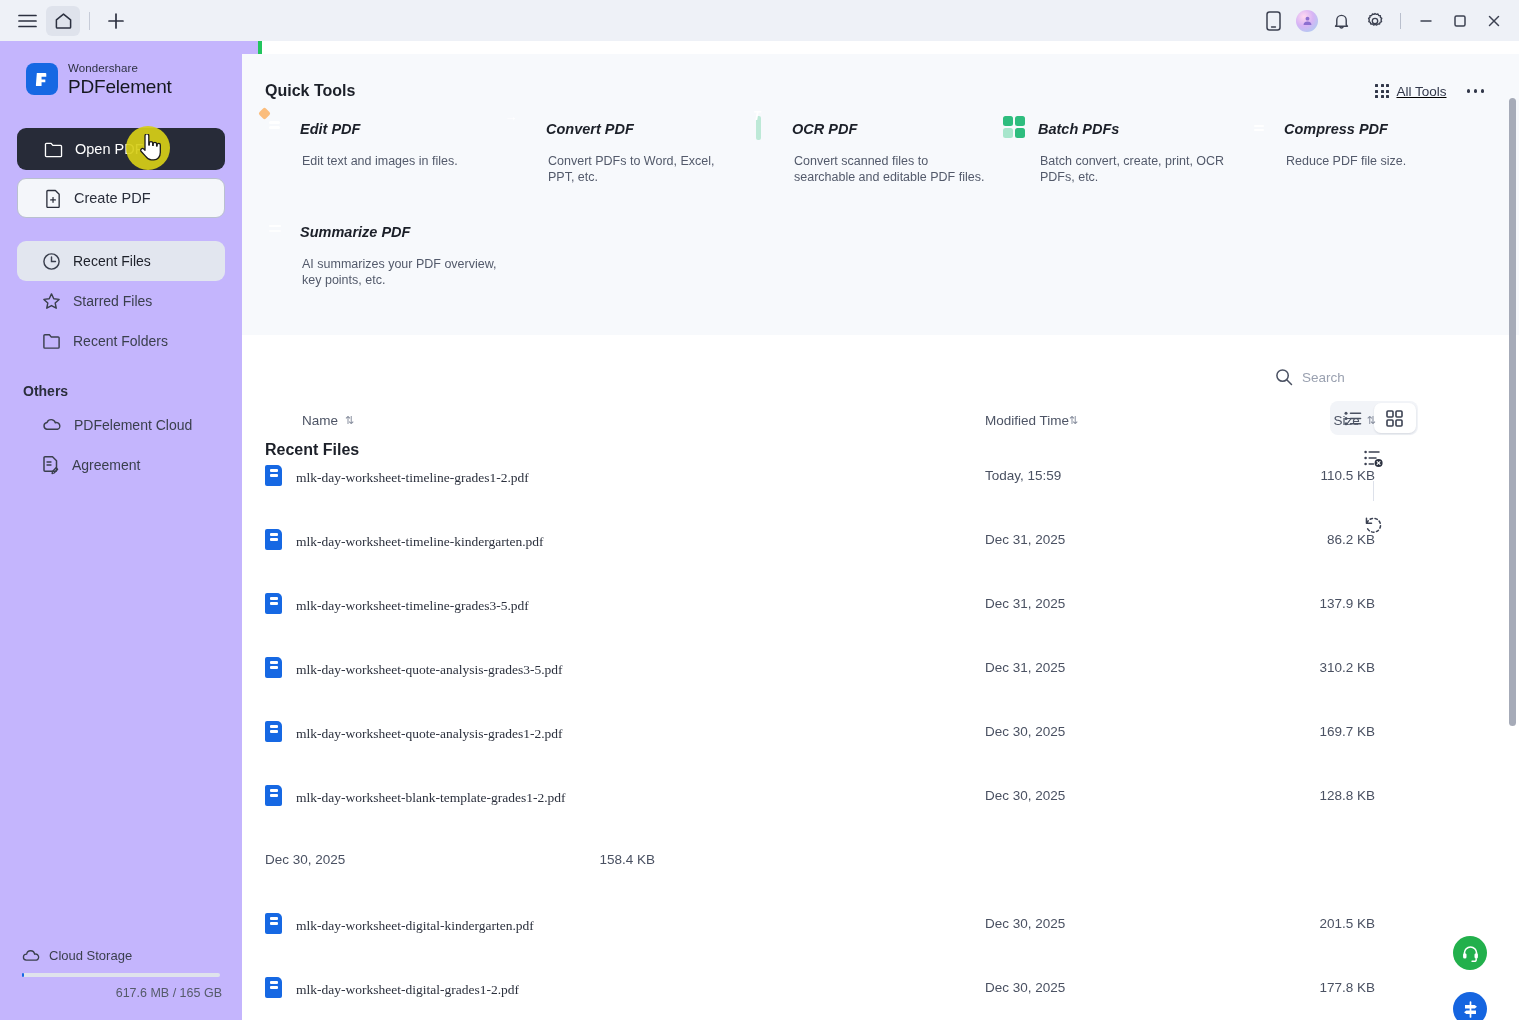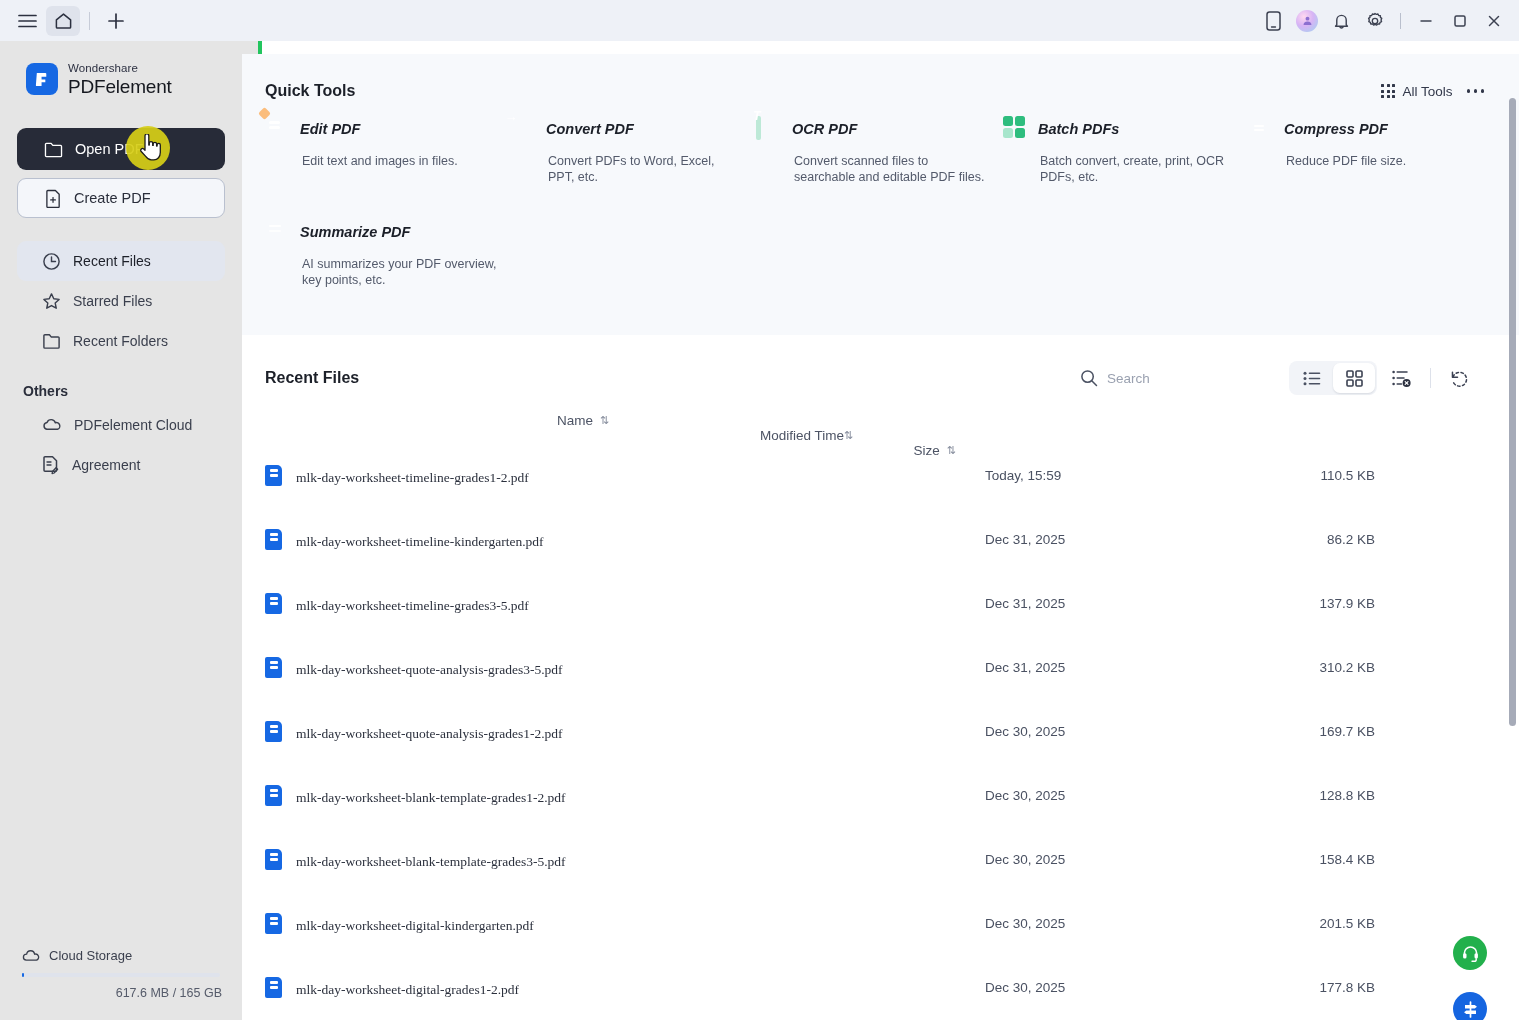--- a/index.html
+++ b/index.html
@@ -36,21 +36,21 @@
     background: radial-gradient(circle at 35% 30%, #ffd8f0 0%, #d7b4f5 45%, #9fd4ef 100%);
     display:flex; align-items:center; justify-content:center;
   }
   .win-sep { width:1px; height:16px; background:#b9bfcd; margin:0 6px; }
   .winbtn { width:30px; height:30px; display:flex; align-items:center; justify-content:center;
             cursor:pointer; color:#3d4252; }
 
   
   .sidebar {
     position: absolute; left: 0; top: 41px; width: 262px; height: 979px;
-    background: #e5e5e5;
+    background: #c4b5fd;
     border-right: 4px solid #22c55e;
   }
   .brand { display: flex; align-items: center; gap: 10px; padding: 22px 0 0 26px; }
   .brand-logo {
     width: 32px; height: 32px; border-radius: 8px; background: #1668e3;
     display: flex; align-items: center; justify-content: center;
   }
   .brand-txt { line-height: 1.0; }
   .brand-top { font-size: 11.5px; color: #2d3142; letter-spacing: .1px; }
   .brand-bot { font-size: 19px; font-weight: 400; color: #15181f; letter-spacing: -.2px; margin-top: 2px;}
@@ -84,21 +84,21 @@
 
   
   .main { position: absolute; left: 242px; top: 54px; width: 1277px; height: 979px; background: #fff; }
 
   .quick {
     position: absolute; left: 0; top: 0; width: 1277px; height: 281px;
     background: #f7f9fc;
   }
   .q-head { display:flex; align-items:center; padding: 28px 35px 0 23px; }
   .q-title { font-size: 16px; font-weight: 700; color: #1c2029; }
-  .q-right { margin-left:auto; display:flex; align-items:center; gap: 14px; }
+  .q-right { margin-left:auto; display:flex; align-items:center; gap: 20px; text-decoration: underline; }
   .alltools { display:flex; align-items:center; gap:7px; font-size:13.5px; color:#32384a; cursor:pointer;}
   .grid9 { display:grid; grid-template-columns: repeat(3,3px); grid-template-rows: repeat(3,3px); gap:2.5px; }
   .grid9 i { width:3px; height:3px; background:#32384a; border-radius:.5px; display:block; }
   .dots3 { display:flex; gap:3.5px; cursor:pointer; }
   .dots3 i { width:3.5px; height:3.5px; border-radius:50%; background:#32384a; display:block; }
 
   .tools { position:absolute; left:23px; top:62px; width:1230px; }
   .tool-row { display:flex; }
   .tool { width:250px; padding-right:18px; cursor:pointer; }
   .tool-hd { display:flex; align-items:center; gap:11px;font-style:italic; }
@@ -122,38 +122,38 @@
   .ic-comp:after{ content:""; position:absolute; left:5px; top:9px; width:10px; height:2px; background:#fff; box-shadow:0 4px 0 #fff; border-radius:1px;}
   .ic-comp:before{ content:""; position:absolute; left:-3px; top:2px; width:7px; height:20px; background:#a9e3c8; border-radius:3px; z-index:-1;}
   .ic-sum{ width:21px; height:23px; border-radius:5px; background:linear-gradient(160deg,#a855f7 0%,#8b5cf6 45%,#2563eb 100%); position:relative;}
   .ic-sum:after{ content:""; position:absolute; left:4px; top:6px; width:12px; height:2px; background:#fff; box-shadow:0 5px 0 rgba(255,255,255,.75); border-radius:1px;}
   .ic-sum:before{ content:""; position:absolute; left:-4px; top:3px; width:8px; height:18px; background:#c9b8f5; border-radius:3px; z-index:-1;}
 
   
   .recent { position:absolute; left:0; top:281px; width:1277px; height:698px; background:#fff;}
   .r-head { display:flex; align-items:center; padding:26px 43px 0 23px; }
   .r-title { font-size:16px; font-weight:700; color:#1c2029; }
-  .r-tools { margin-left:auto; display:flex; align-items:center; gap:8px; }
+  .r-tools { margin-left:auto; display:flex; align-items:center; gap:8px;flex-direction:column; }
   .search-wrap {
     display:flex; align-items:center; gap:9px; width:205px; height:32px;
     padding-left:4px;
   }
   .search-input {
     border:none; outline:none; background:transparent; font-size:13.5px;
     color:#31374a; width:150px; font-family:"Liberation Sans",sans-serif;
   }
   .search-input::placeholder { color:#9aa1b0; }
   .viewtoggle { display:flex; align-items:center; background:#f2f4f8; border-radius:8px; padding:2px; }
   .vt { width:42px; height:30px; display:flex; align-items:center; justify-content:center; border-radius:7px; cursor:pointer; color:#4a5162;}
   .vt.sel { background:#fff; box-shadow:0 1px 2px rgba(20,30,60,.12); }
   .tool-ic { width:34px; height:30px; display:flex; align-items:center; justify-content:center; cursor:pointer; color:#3b4152;}
   .vsep { width:1px; height:20px; background:#dde1ea; margin:0 3px; }
 
   .tbl { position:absolute; left:23px; top:78px; width:1230px; }
-  .thead { display:flex; align-items:center; height:30px; font-size:13.5px; color:#4d5465;flex-direction:column; }
+  .thead { display:flex; align-items:flex-start; height:30px; font-size:13.5px; color:#4d5465; }
   .th-name { width:720px; padding-left:37px; display:flex; align-items:center; gap:7px; cursor:pointer;}
   .th-mod { width:240px; display:flex; align-items:center; cursor:pointer;}
   .th-size { width:150px; display:flex; align-items:center; justify-content:flex-end; gap:7px; cursor:pointer;}
   .sortico { font-size:11px; color:#868d9d; letter-spacing:-1px;}
 
   .row { display:flex; align-items:center; height:64px; cursor:pointer; }
   .c-name { width:720px; display:flex; align-items:flex-end; gap:14px; font-size:13.5px; color:#2b303d;font-family:Liberation Serif, serif; }
   .c-mod { width:240px; font-size:13.5px; color:#4a5162; }
   .c-size { width:150px; font-size:13.5px; color:#4a5162; text-align:right; }
   .pdfico {
@@ -575,24 +575,20 @@
             </div>
             <div class="row">
               <div class="c-name">
                 <span class="pdfico"></span>
                 <span>mlk-day-worksheet-blank-template-grades1-2.pdf</span>
               </div>
               <div class="c-mod">Dec 30, 2025</div>
               <div class="c-size">128.8 KB</div>
             </div>
             <div class="row">
-              <div class="c-name">
-                <span class="pdfico"></span>
-                <span>mlk-day-worksheet-blank-template-grades3-5.pdf</span>
-              </div>
               <div class="c-mod">Dec 30, 2025</div>
               <div class="c-size">158.4 KB</div>
             </div>
             <div class="row">
               <div class="c-name">
                 <span class="pdfico"></span>
                 <span>mlk-day-worksheet-digital-kindergarten.pdf</span>
               </div>
               <div class="c-mod">Dec 30, 2025</div>
               <div class="c-size">201.5 KB</div>

